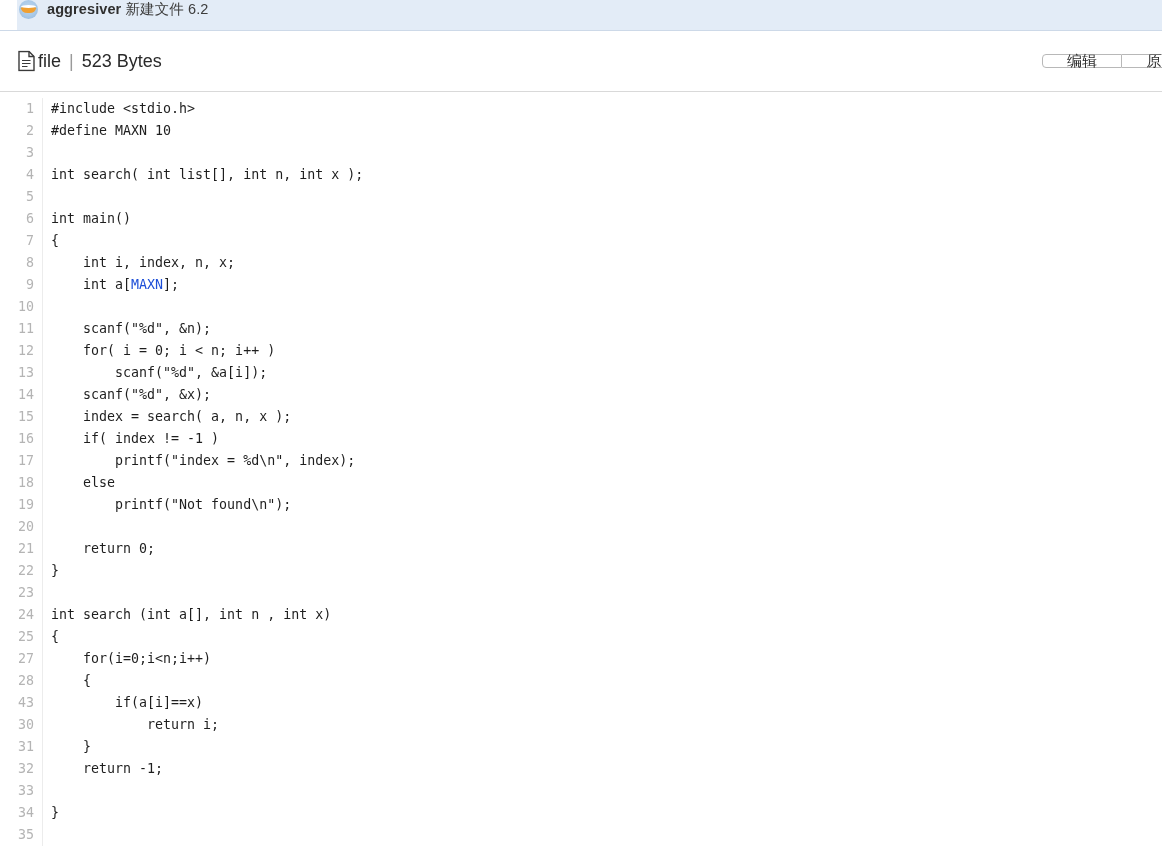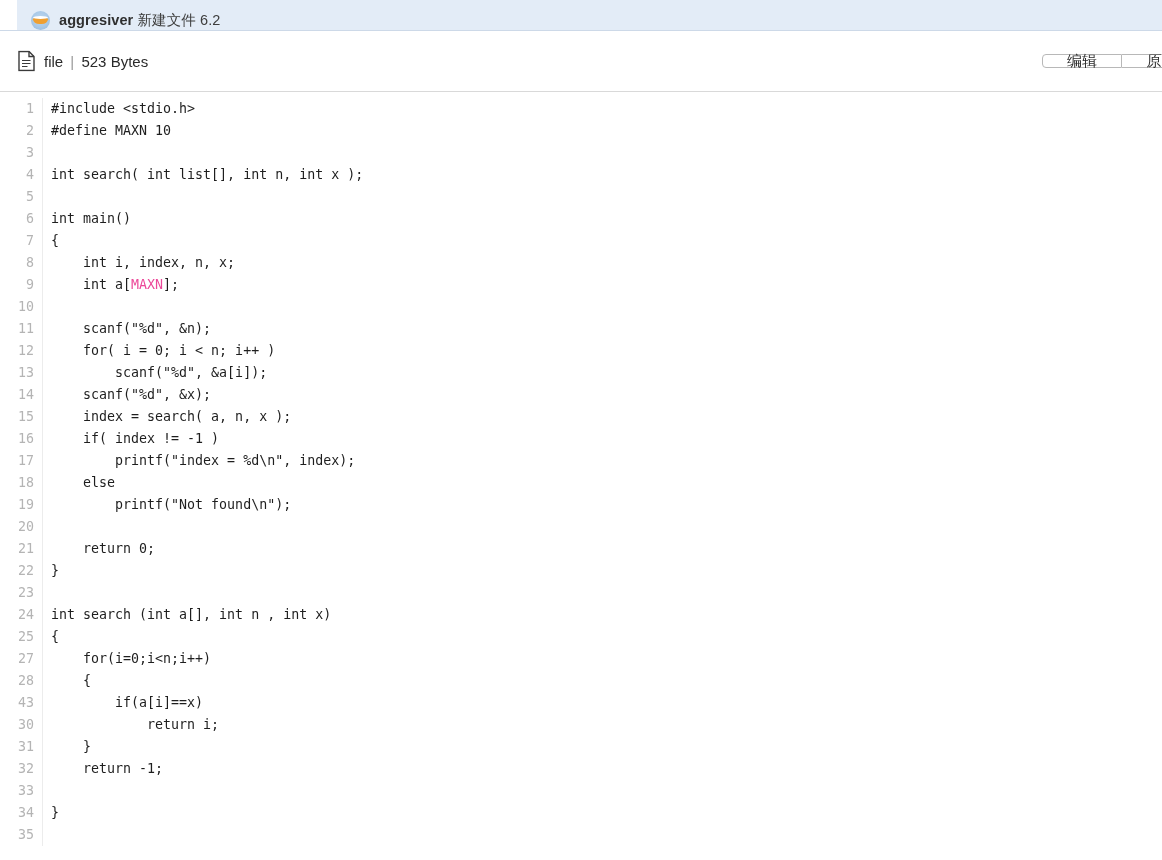--- a/index.html
+++ b/index.html
@@ -15,22 +15,22 @@
   #appbar {
     position: absolute; left: 0; top: 0;
     width: 1162px; height: 31px;
     background: #e3ecf7;
     border-bottom: 1px solid #cdd9e8;
     display: flex; align-items: center;
   }
   #appbar .pad-left { width: 17px; height: 100%; background: #ffffff; }
   #appbar .inner {
     flex: 1; height: 100%;
-    display: flex; align-items: flex-end;
-    padding-left: 14px;
+    display: flex; align-items: flex-start;
+    padding-left: 2px;
   }
   .app-logo {
     width: 19px; height: 19px; border-radius: 50%;
     background: radial-gradient(circle at 50% 42%, #bcd6ef 0%, #a9c9e8 55%, #8fb6dd 100%);
     position: relative; flex: 0 0 auto;
     overflow: hidden;
   }
   .app-logo::before {
     content: ""; position: absolute;
     left: 2px; right: 2px; top: 6px; height: 7px;
@@ -60,22 +60,22 @@
     background: #ffffff;
     border-bottom: 1px solid #d9d9d9;
   }
   #fileheader .left {
     position: absolute; left: 18px; top: 50%;
     transform: translateY(-50%);
     display: flex; align-items: center;
   }
   .doc-icon { width: 17px; height: 21px; flex: 0 0 auto; display:block; }
   .file-meta {
-    margin-left: 9px;
-    font-size: 15px; color: #2a2a2a;
+    margin-left: 3px;
+    font-size: 18px; color: #2a2a2a;
     white-space: nowrap;
   }
   .file-meta .sep { color: #9a9a9a; margin: 0 3px; }
 
   
   #btngroup {
     position: absolute; top: 50%; left: 1042px;
     transform: translateY(-50%);
     display: flex;
   }
@@ -119,21 +119,21 @@
     border-right: 1px solid #ececec;
     margin-right: 0;
   }
   .code {
     padding-left: 8px;
     color: #1e1e1e;
     white-space: pre;
     flex: 1 1 auto;
     overflow: hidden;
   }
-  .tok-macro { color: #ec4899; }
+  .tok-macro { color: #1d4ed8; }
 </style>
 </head>
 <body>
 
 <div id="appbar">
   <div class="pad-left"></div>
   <div class="inner">
     <div class="app-logo"></div>
     <div class="app-title">
       <span class="bold">aggresiver</span>

